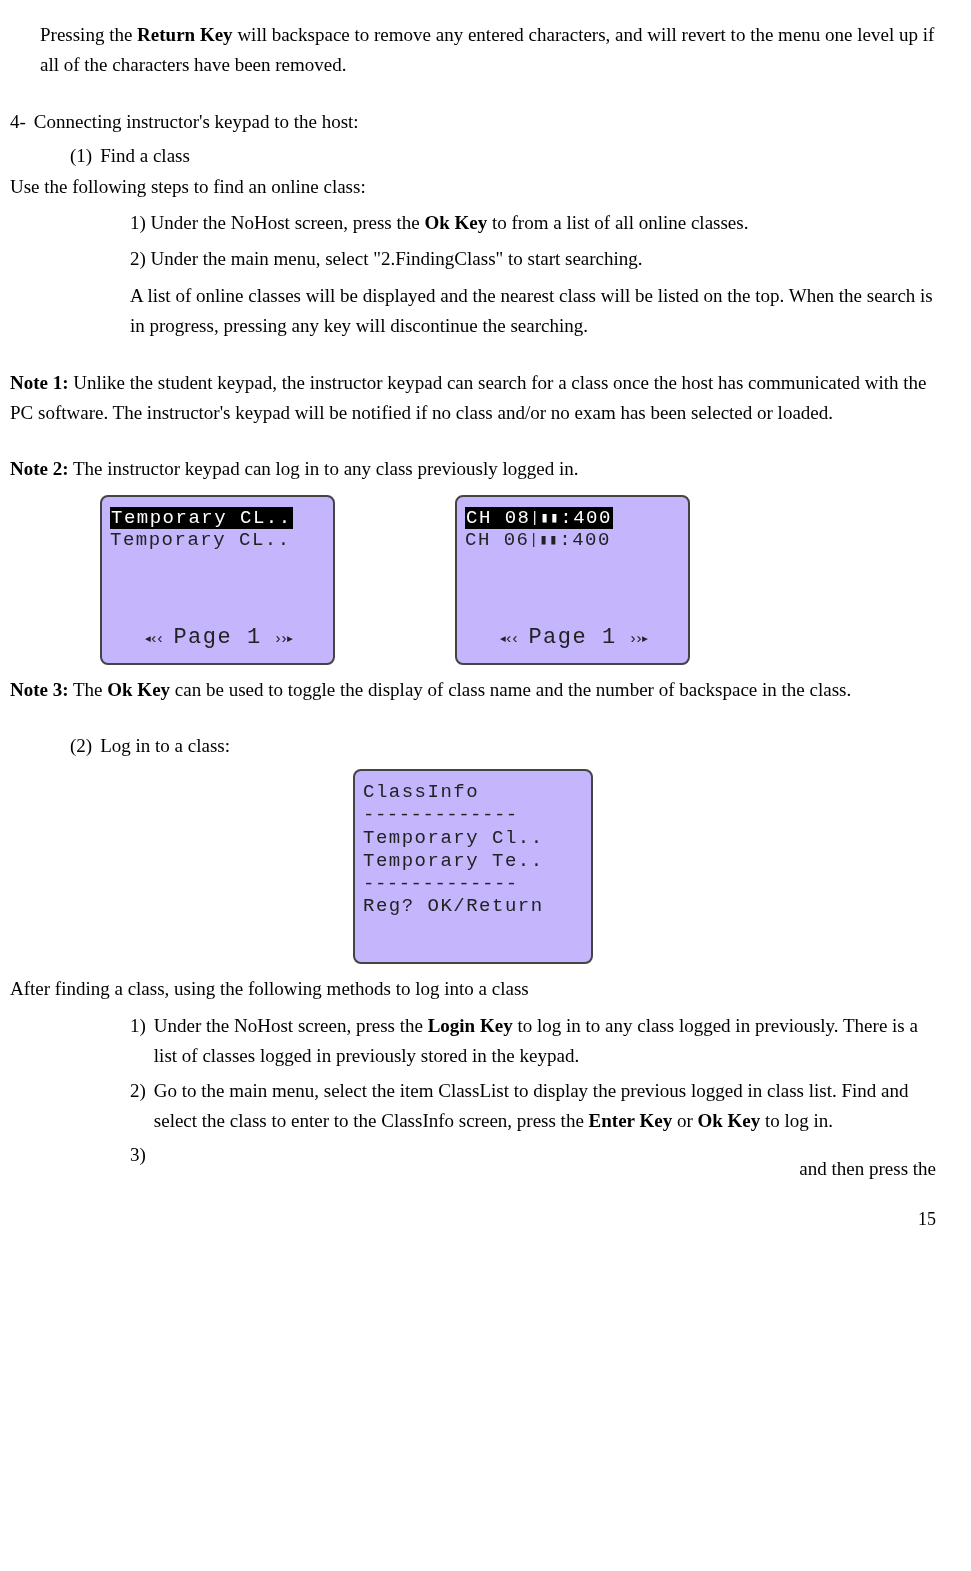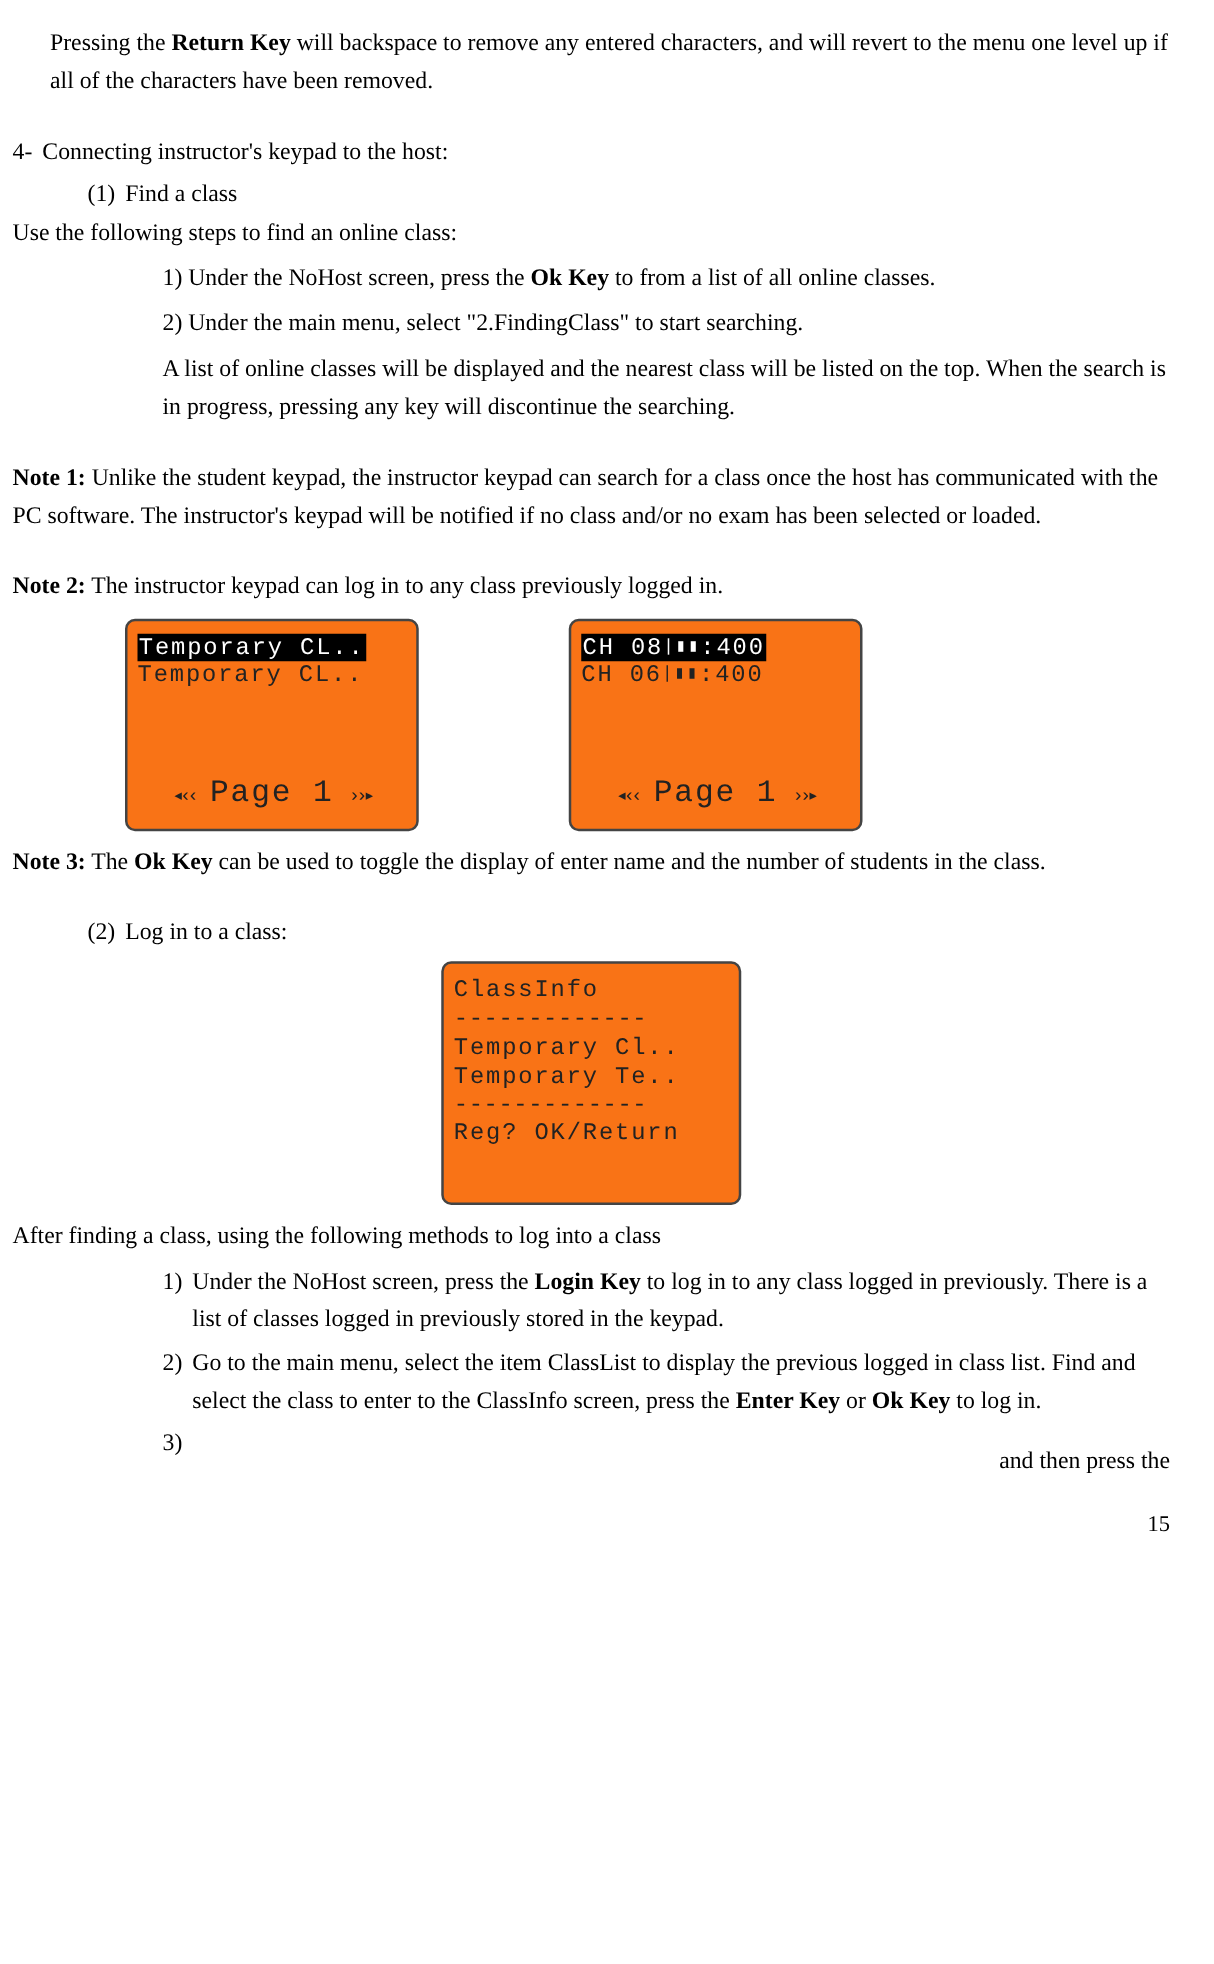--- a/index.html
+++ b/index.html
@@ -32,21 +32,21 @@
   }
   .screen {
     border: 2px solid #444;
     border-radius: 8px;
     width: 235px;
     height: 170px;
     padding: 10px 8px 8px 8px;
     box-sizing: border-box;
     font-family: "Courier New", monospace;
     color: #222;
-    background: #f97316;
+    background: #c4b5fd;
     display: flex;
     flex-direction: column;
     justify-content: space-between;
   }
   .screen-small {
     width: 240px;
     height: 195px;
     margin: 8px auto 10px auto;
   }
   .scr-line {
@@ -59,21 +59,21 @@
     background: #000;
     color: #fff;
     display: inline-block;
     padding: 0 1px;
   }
   .scr-page-row {
     display: flex;
     align-items: center;
     justify-content: center;
     gap: 12px;
-    font-size: 25px;
+    font-size: 22px;
     letter-spacing: 1.5px;
     margin-top: 8px;
   }
   .arrow-l::before { content: "\25C2\2039\2039"; letter-spacing:-3px; font-size:15px; }
   .arrow-r::before { content: "\203A\203A\25B8"; letter-spacing:-3px; font-size:15px; }
   .triple-dash { font-family: "Courier New", monospace; letter-spacing: 0.5px; font-size:19px; line-height:1.2;}
   .scr-icons { font-size: 14px; vertical-align: middle; }
   .split-line { display:flex; justify-content: space-between; }
   .page-num { text-align: right; margin-top: 20px; font-size: 18px;}
 </style>
@@ -145,21 +145,21 @@
     </div>
     <div class="scr-page-row">
       <span class="arrow-l"></span>
       <span>Page 1</span>
       <span class="arrow-r"></span>
     </div>
   </div>
 </div>
 
 <p class="para indent-3">
-  <span class="bold">Note 3:</span><span> The </span><span class="bold">Ok Key</span><span> can be used to toggle the display of enter name and the number of students in the class.</span>
+  <span class="bold">Note 3:</span><span> The </span><span class="bold">Ok Key</span><span> can be used to toggle the display of class name and the number of backspace in the class.</span>
 </p>
 
 <div class="gap"></div>
 
 <div class="row indent-2">
   <span class="num">(2)</span>
   <span class="txt">Log in to a class:</span>
 </div>
 
 <div class="screen screen-small">

